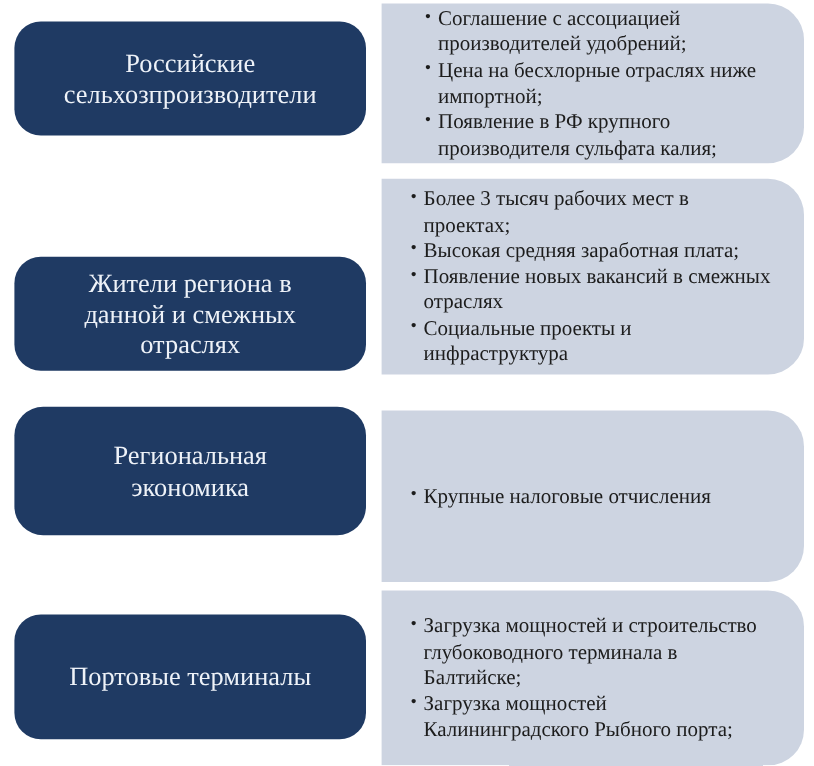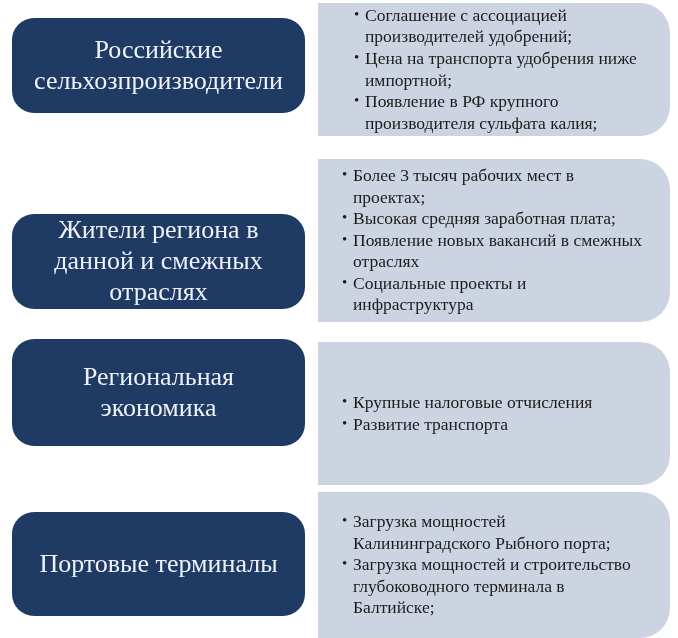--- a/index.html
+++ b/index.html
@@ -20,21 +20,21 @@
     left: 318px;
     width: 352px;
     background: var(--panel-fill, #cdd4e1);
     border-radius: 0 30px 30px 0;
     display: flex;
     flex-direction: column;
     justify-content: center;
     box-sizing: border-box;
   }
   .panel-1 { top: 3px;   height: 133px; padding-left: 12px; }
-  .panel-2 { top: 159px; height: 163px; }
+  .panel-2 { top: 149px; height: 163px; }
   .panel-3 { top: 306px; height: 143px; margin-top: 36px; }
   .panel-4 { top: 492px; height: 146px; }
   .bullets {
     list-style: none;
     margin: 0;
     padding: 0 6px 0 35px;
   }
   .bullet-item {
     position: relative;
     font-size: 17.5px;
@@ -56,41 +56,41 @@
     width: 293px;
     background: var(--box-fill, #1f3a63);
     border-radius: 22px;
     display: flex;
     align-items: center;
     justify-content: center;
     box-sizing: border-box;
   }
   .box-1 { top: 18px;  height: 95px; }
   .box-2 { top: 170px; height: 95px; margin-top: 44px; }
-  .box-3 { top: 339px; height: 107px; }
+  .box-3 { top: 339px; height: 107px; border-radius: 24px; }
   .box-4 { top: 512px; height: 104px; }
   .title-text {
     color: var(--title-text, #eef2f8);
-    font-size: 26px;
+    font-size: 22px;
     line-height: 1.18;
     text-align: center;
     white-space: pre-line;
   }
 </style>
 </head>
 <body>
 
 <div class="canvas" style="--bg: #ffffff; --box-fill: #1f3a63; --panel-fill: #cdd4e1; --title-text: #eef2f8; --bullet-text: #1c1c1c;">
 
   <section>
     <div class="panel panel-1">
       <ul class="bullets">
           <li class="bullet-item">Соглашение с ассоциацией
 производителей удобрений;</li>
-          <li class="bullet-item">Цена на транспорта удобрения ниже
+          <li class="bullet-item">Цена на бесхлорные отраслях ниже
 импортной;</li>
           <li class="bullet-item">Появление в РФ крупного
 производителя сульфата калия;</li>
         </ul>
     </div>
     <div class="title-box box-1">
       <span class="title-text">Российские
 сельхозпроизводители</span>
     </div>
   </section>
@@ -111,37 +111,36 @@
       <span class="title-text">Жители региона в
 данной и смежных
 отраслях</span>
     </div>
   </section>
 
   <section>
     <div class="panel panel-3">
       <ul class="bullets">
           <li class="bullet-item">Крупные налоговые отчисления</li>
-          <li class="bullet-item">Развитие транспорта</li>
         </ul>
     </div>
     <div class="title-box box-3">
       <span class="title-text">Региональная
 экономика</span>
     </div>
   </section>
 
   <section>
     <div class="panel panel-4">
       <ul class="bullets">
-          <li class="bullet-item">Загрузка мощностей
-Калининградского Рыбного порта;</li>
           <li class="bullet-item">Загрузка мощностей и строительство
 глубоководного терминала в
 Балтийске;</li>
+          <li class="bullet-item">Загрузка мощностей
+Калининградского Рыбного порта;</li>
         </ul>
     </div>
     <div class="title-box box-4">
       <span class="title-text">Портовые терминалы</span>
     </div>
   </section>
 
 </div>
 
 </body></html>

